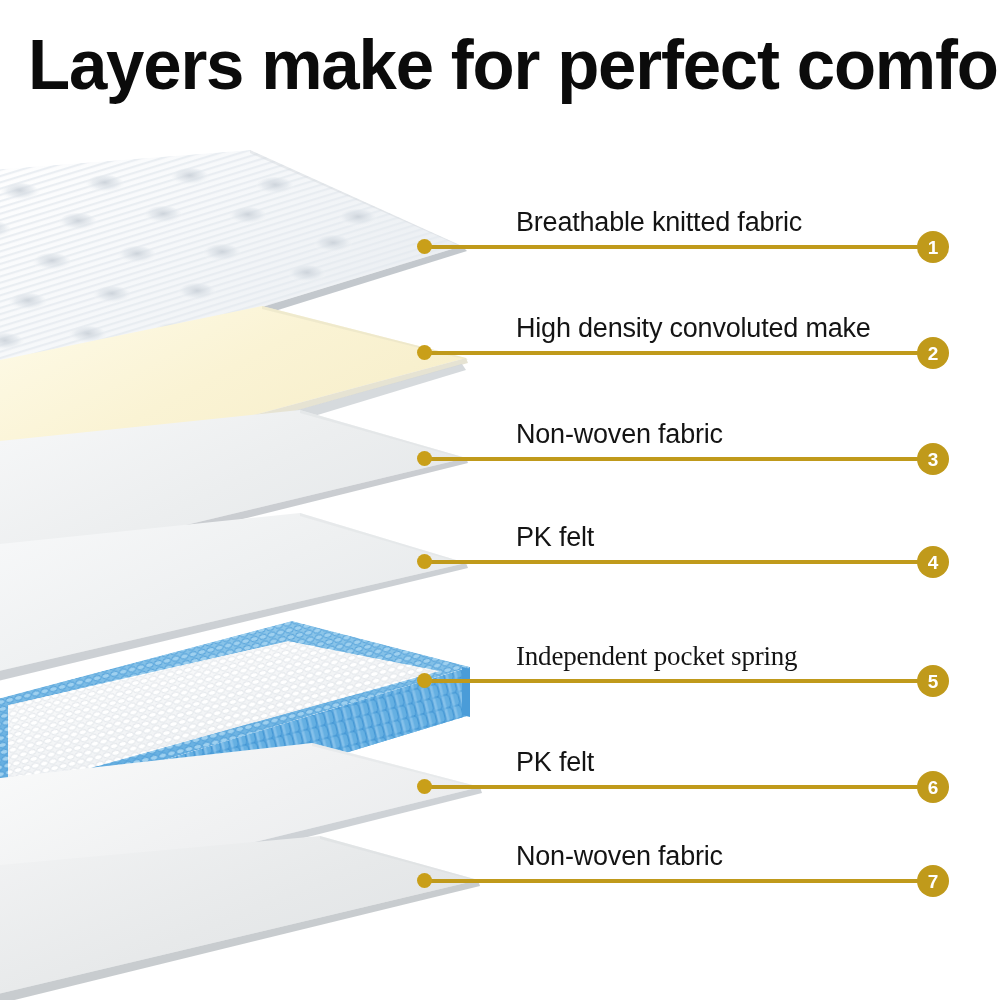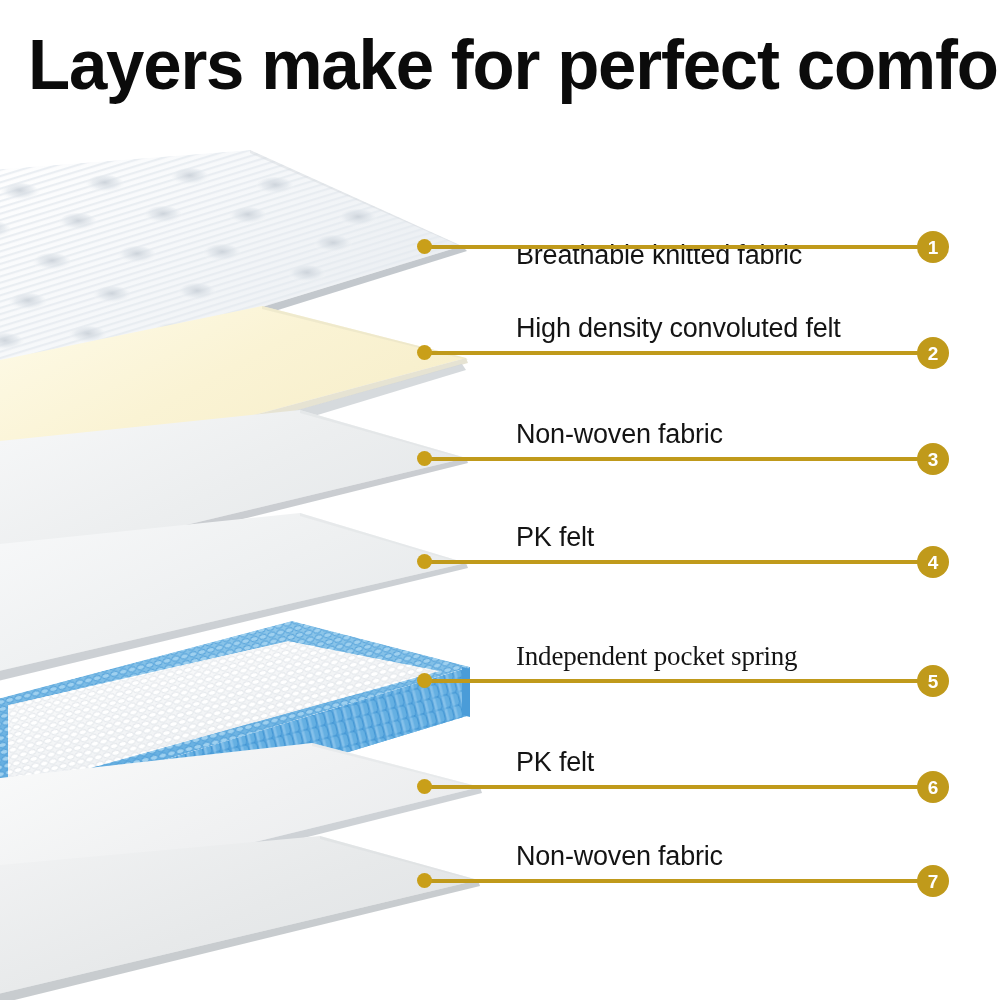--- a/index.html
+++ b/index.html
@@ -282,28 +282,28 @@
           <stop offset="1" stop-color="#dfe2e4"></stop>
         </linearGradient>
       </defs>
       <polygon points="-10,36 320,6 478,50 -10,166" fill="url(#l7top)"></polygon>
       <polygon points="-10,166 478,50 480,56 -10,176" fill="#c2c6ca" opacity="0.9"></polygon>
       <polygon points="320,6 478,50 480,52 320,9" fill="#dcdfe1" opacity="0.6"></polygon>
     </svg>
   </div>
 
   <div class="callout">
-    <div class="callout-label" style="left:516px; top:207px;margin-top:33px;">Breathable knitted fabric</div>
+    <div class="callout-label" style="left:516px; top:207px;">Breathable knitted fabric</div>
     <div class="callout-line" style="left:424px; top:245px; width:495px;"></div>
     <div class="callout-dot" style="left:417px; top:239px;"></div>
     <div class="callout-badge" style="left:917px; top:231px;">1</div>
   </div>
 
   <div class="callout">
-    <div class="callout-label" style="left:516px; top:313px;">High density convoluted felt</div>
+    <div class="callout-label" style="left:516px; top:313px;">High density convoluted make</div>
     <div class="callout-line" style="left:424px; top:351px; width:495px;"></div>
     <div class="callout-dot" style="left:417px; top:345px;"></div>
     <div class="callout-badge" style="left:917px; top:337px;">2</div>
   </div>
 
   <div class="callout">
     <div class="callout-label" style="left:516px; top:419px;">Non-woven fabric</div>
     <div class="callout-line" style="left:424px; top:457px; width:495px;"></div>
     <div class="callout-dot" style="left:417px; top:451px;"></div>
     <div class="callout-badge" style="left:917px; top:443px;">3</div>

